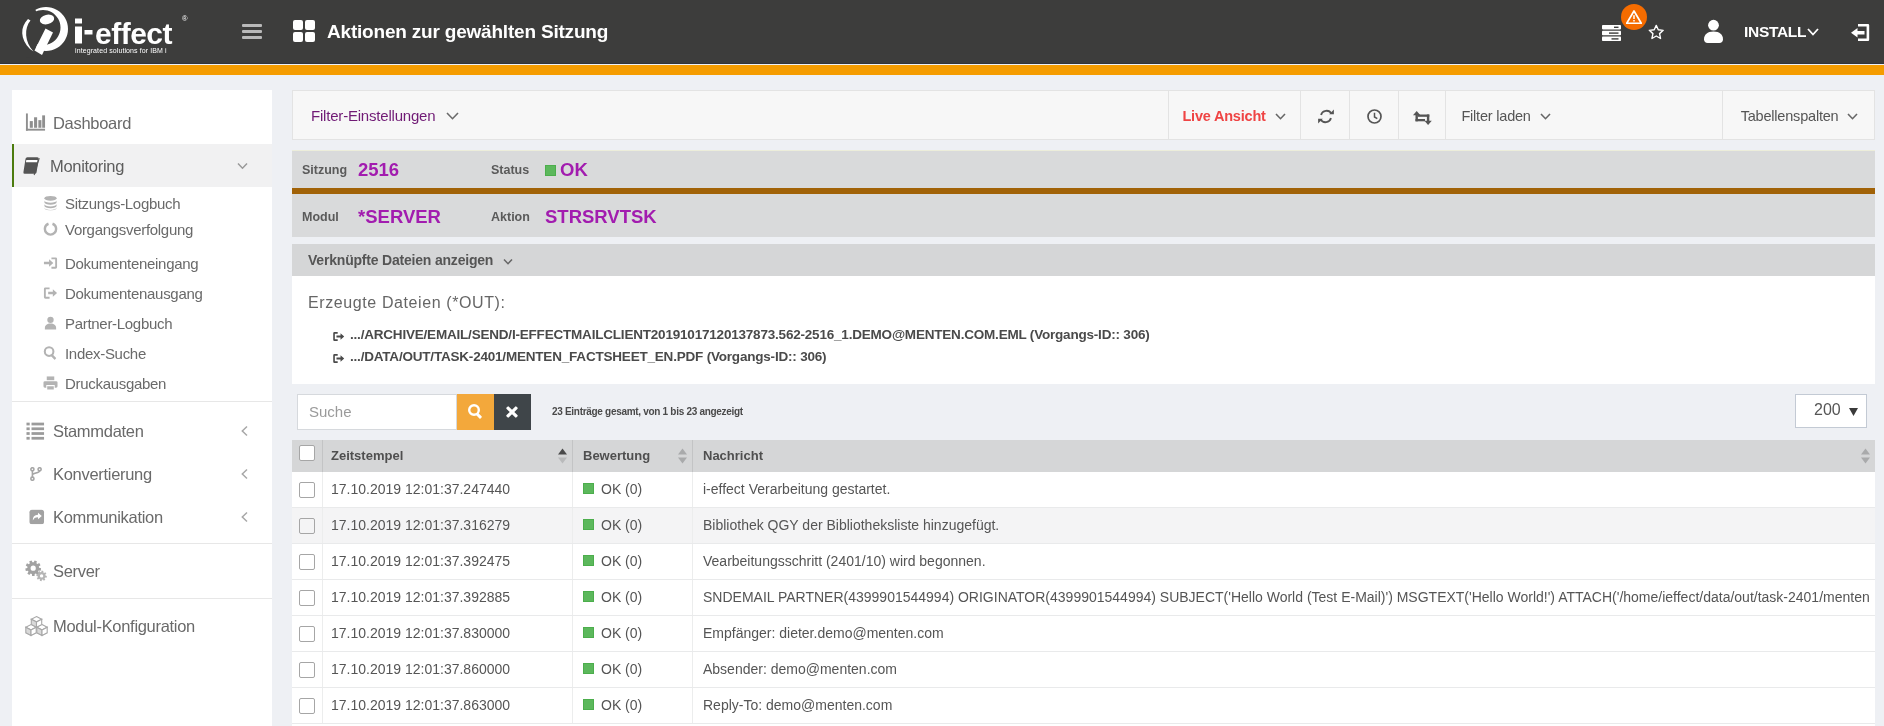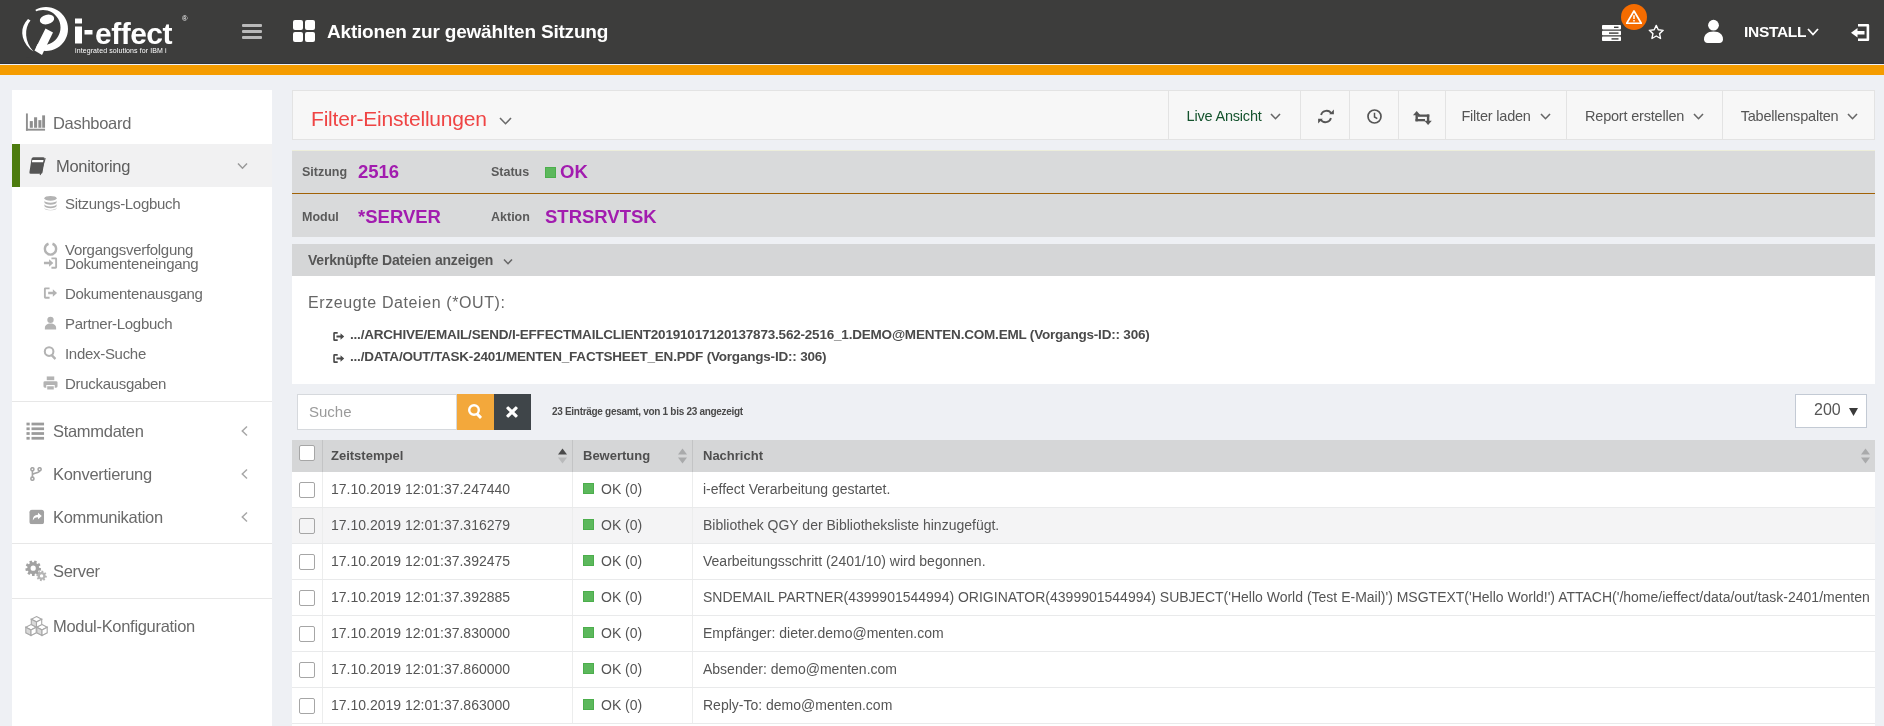--- a/index.html
+++ b/index.html
@@ -15,31 +15,31 @@
 #hamburger div { height:3px; background:#b9b9b9; margin-bottom:3px; border-radius:1px; }
 #pagetitle { position:absolute; left:327px; top:21px; color:#fff; font-size:19px; font-weight:bold; letter-spacing:-0.2px; }
 .hicon { position:absolute; }
 
 
 #sidebar { position:absolute; left:12px; top:90px; width:260px; height:636px; background:#fff; }
 .side-item { position:absolute; left:0; width:260px; height:43px; color:#6a6a6a; font-size:16.5px; letter-spacing:-0.3px; }
 .side-item .lbl { position:absolute; left:41px; top:50%; transform:translateY(-50%); }
 .side-item .ic { position:absolute; left:13px; top:50%; transform:translateY(-50%); width:21px; height:21px; }
 .side-item .chev { position:absolute; right:24px; top:50%; transform:translateY(-50%); color:#b4b4b4; font-size:13px; }
-.side-item.active { background:#f1f1f2; border-left:8px solid #4d7c0f; }
+.side-item.active { background:#f1f1f2; border-left:2px solid #4d7c0f; }
 .side-item.active .ic { left:8px; }
 .side-item.active .lbl { left:36px; color:#5d5d5d; }
 .sub-item { position:absolute; left:0; width:260px; height:30px; color:#6a6a6a; font-size:15px; letter-spacing:-0.3px; }
 .sub-item .lbl { position:absolute; left:53px; top:50%; transform:translateY(-50%); }
 .sub-item .ic { position:absolute; left:31px; top:50%; transform:translateY(-50%); width:15px; height:15px; }
 .sep { position:absolute; left:0; width:260px; height:1px; background:#e7e7e7; }
 
 
 #toolbar { position:absolute; left:292px; top:90px; width:1583px; height:50px; background:#f7f7f7; border:1px solid #e3e3e3; }
-#filtlbl { position:absolute; left:18px; top:16px; font-size:21px; color:#ef4444; letter-spacing:-0.2px; }
+#filtlbl { position:absolute; left:18px; top:16px; font-size:15px; color:#701a75; letter-spacing:-0.2px; }
 .tb-right { position:absolute; top:0; height:48px; border-left:1px solid #e3e3e3; }
 .tb-lbl { font-size:14.5px; color:#555; line-height:50px; text-align:center; letter-spacing:-0.2px; }
 #sesspanel { position:absolute; left:292px; top:150px; width:1583px; height:87px; background:#d9dadb; border-top:1px solid #ecedda; }
 .sessrow { position:absolute; left:0; width:100%; height:43px; }
 .sesslabel { position:absolute; font-size:12.5px; font-weight:bold; color:#5a5a5a; top:50%; transform:translateY(-50%); }
 .sessval { position:absolute; font-size:18.5px; font-weight:bold; color:#a21caf; top:50%; transform:translateY(-50%); }
 #vkbar { position:absolute; left:292px; top:244px; width:1583px; height:32px; background:#d5d6d7; font-size:14px; font-weight:bold; color:#555; line-height:32px; letter-spacing:-0.2px; }
 #filespanel { position:absolute; left:292px; top:276px; width:1583px; height:108px; background:#fff; }
 #filespanel h3 { font-size:16px; color:#666; font-weight:normal; position:absolute; left:16px; top:18px; letter-spacing:0.6px; }
 .filelink { position:absolute; font-size:13.5px; font-weight:bold; color:#4a4a4a; letter-spacing:-0.2px; }
@@ -151,21 +151,21 @@
   </div>
   <div class="sub-item" style="top:98px;">
     <svg class="ic" viewBox="0 0 16 16" fill="#b3b3b3">
         <ellipse cx="8" cy="3" rx="6.5" ry="2.6"></ellipse>
         <path d="M1.5 5.2 a6.5 2.6 0 0 0 13 0 v2 a6.5 2.6 0 0 1 -13 0 z"></path>
         <path d="M1.5 9 a6.5 2.6 0 0 0 13 0 v2 a6.5 2.6 0 0 1 -13 0 z"></path>
         <path d="M1.5 12.8 a6.5 2.6 0 0 0 13 0 v0.6 a6.5 2.6 0 0 1 -13 0 z"></path>
       </svg>
     <span class="lbl">Sitzungs-Logbuch</span>
   </div>
-  <div class="sub-item" style="top:144px;text-align:center;">
+  <div class="sub-item" style="top:124px;text-align:center;">
     <svg class="ic" viewBox="0 0 16 16">
         <circle cx="8" cy="8" r="6" fill="none" stroke="#b3b3b3" stroke-width="2.6" pathLength="100" stroke-dasharray="88 12" stroke-dashoffset="19"></circle>
       </svg>
     <span class="lbl">Vorgangsverfolgung</span>
   </div>
   <div class="sub-item" style="top:158px;">
     <svg class="ic" viewBox="0 0 16 16" fill="#b3b3b3">
         <path d="M6.5 4 L11 8 L6.5 12 L6.5 9.3 L1 9.3 L1 6.7 L6.5 6.7 Z"></path>
         <path d="M9 2 h4.5 a1.5 1.5 0 0 1 1.5 1.5 v9 a1.5 1.5 0 0 1 -1.5 1.5 h-4.5 v-2 h4 v-8 h-4 z"></path>
       </svg>
@@ -264,21 +264,21 @@
       </svg>
     <span class="lbl">Modul-Konfiguration</span>
   </div>
 </div>
 
 <div id="toolbar">
   <div id="filtlbl">Filter-Einstellungen <svg style="margin-left:7px;margin-bottom:1px;" width="13" height="8" viewBox="0 0 13 8">
         <path d="M1 1 L6.5 6.7 L12 1" fill="none" stroke="#6a6a6a" stroke-width="1.6"></path>
       </svg></div>
   <div class="tb-right" style="left:875px; width:131px;">
-      <div class="tb-lbl" style="font-weight:normal;color:#14532d;">Live Ansicht <svg style="margin-left:5px;margin-bottom:1px;" width="11" height="7" viewBox="0 0 11 7">
+      <div class="tb-lbl" style="font-weight:bold;color:#ef4444;">Live Ansicht <svg style="margin-left:5px;margin-bottom:1px;" width="11" height="7" viewBox="0 0 11 7">
           <path d="M1 1 L5.5 5.7 L10 1" fill="none" stroke="#666" stroke-width="1.6"></path>
         </svg></div>
     </div>
   <div class="tb-right" style="left:1007px; width:49px;">
     <svg style="margin:18px 0 0 17px;" width="16" height="15" viewBox="0 0 16 15">
         <g fill="none" stroke="#555" stroke-width="1.9">
           <path d="M13.4 4.6 a5.6 5.6 0 0 0 -10.3 1.4"></path>
           <path d="M2.6 10.4 a5.6 5.6 0 0 0 10.3 -1.4"></path>
         </g>
         <path d="M11.2 5.2 L15.9 5.2 L15.9 0.5 Z" fill="#555"></path>
@@ -301,33 +301,28 @@
           <rect x="5" y="3.5" width="11.3" height="2.3"></rect>
           <polygon points="15.1,13.9 11.4,9.7 18.8,9.7"></polygon>
         </g>
       </svg>
   </div>
   <div class="tb-right" style="left:1152px; width:121px;">
       <div class="tb-lbl">Filter laden <svg style="margin-left:5px;margin-bottom:1px;" width="11" height="7" viewBox="0 0 11 7">
           <path d="M1 1 L5.5 5.7 L10 1" fill="none" stroke="#666" stroke-width="1.6"></path>
         </svg></div>
     </div>
-  <div class="tb-right" style="left:1273px; width:156px;">
-      <div class="tb-lbl">Report erstellen <svg style="margin-left:5px;margin-bottom:1px;" width="11" height="7" viewBox="0 0 11 7">
-          <path d="M1 1 L5.5 5.7 L10 1" fill="none" stroke="#666" stroke-width="1.6"></path>
-        </svg></div>
-    </div>
   <div class="tb-right" style="left:1429px; width:154px;">
       <div class="tb-lbl">Tabellenspalten <svg style="margin-left:5px;margin-bottom:1px;" width="11" height="7" viewBox="0 0 11 7">
           <path d="M1 1 L5.5 5.7 L10 1" fill="none" stroke="#666" stroke-width="1.6"></path>
         </svg></div>
     </div>
 </div>
 <div id="sesspanel">
-  <div class="sessrow" style="top:0; border-bottom:1px solid #a16207;">
+  <div class="sessrow" style="top:0; border-bottom:6px solid #a16207;">
     <span class="sesslabel" style="left:10px;">Sitzung</span>
     <span class="sessval" style="left:66px;">2516</span>
     <span class="sesslabel" style="left:199px;">Status</span>
     <span class="sessval" style="left:253px;"><span style="display:inline-block;width:11px;height:11px;background:#5cb85c;border:1px solid #4cae4c;margin-right:4px;"></span>OK</span>
   </div>
   <div class="sessrow" style="top:44px;">
     <span class="sesslabel" style="left:10px;">Modul</span>
     <span class="sessval" style="left:66px;">*SERVER</span>
     <span class="sesslabel" style="left:199px;">Aktion</span>
     <span class="sessval" style="left:253px;">STRSRVTSK</span>

